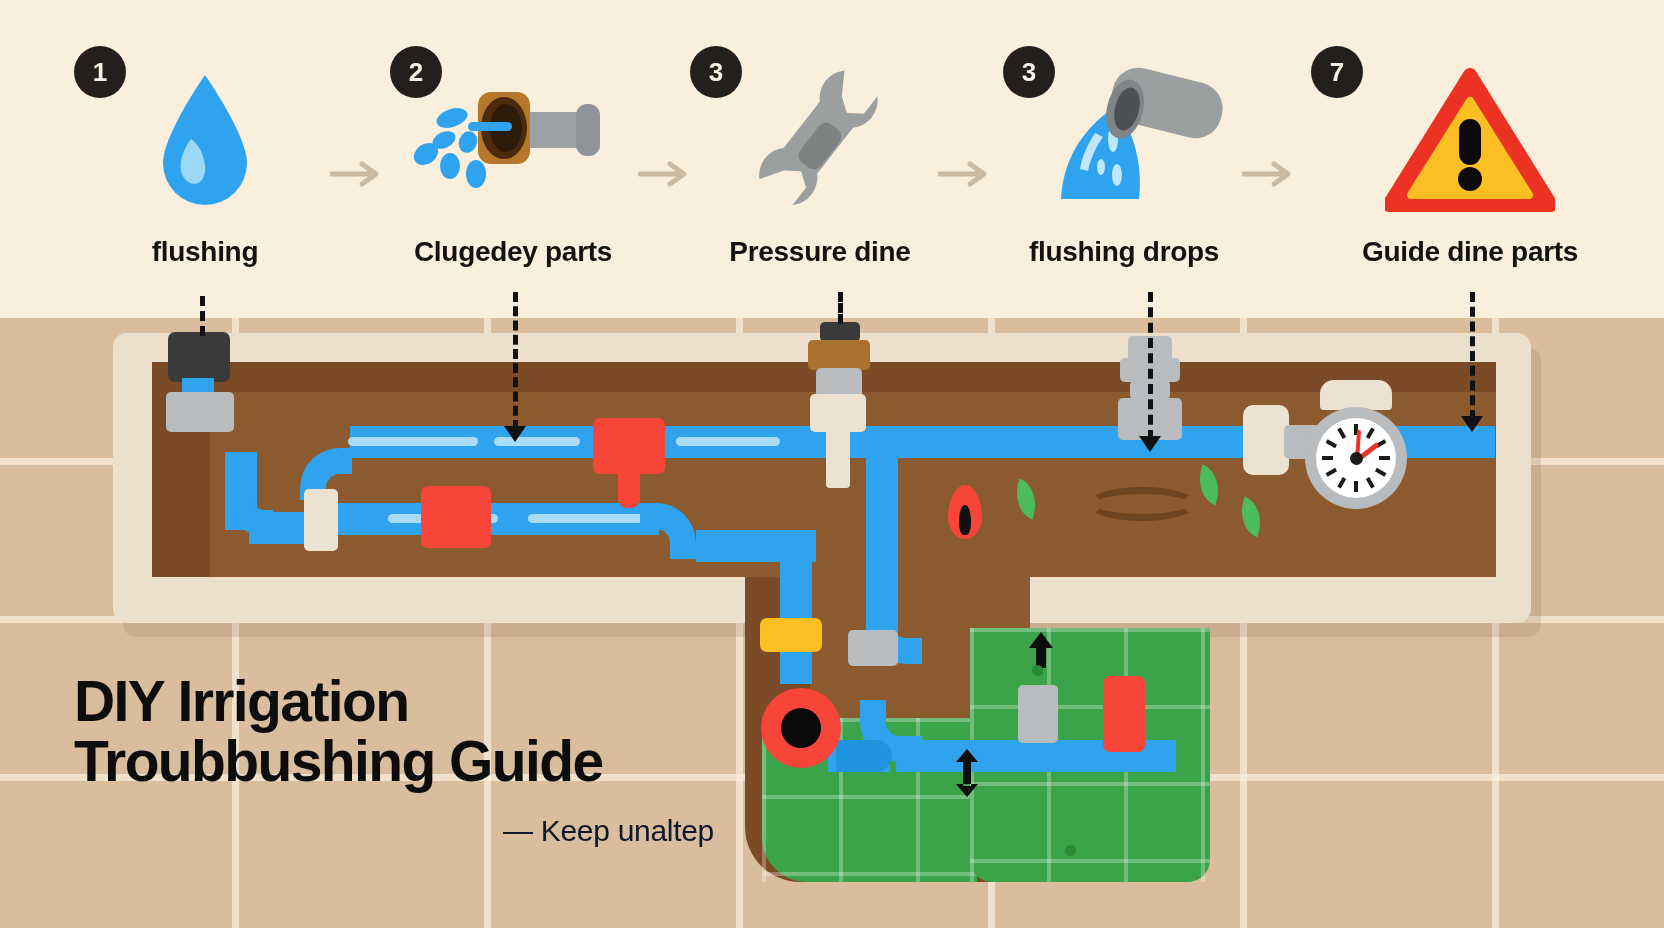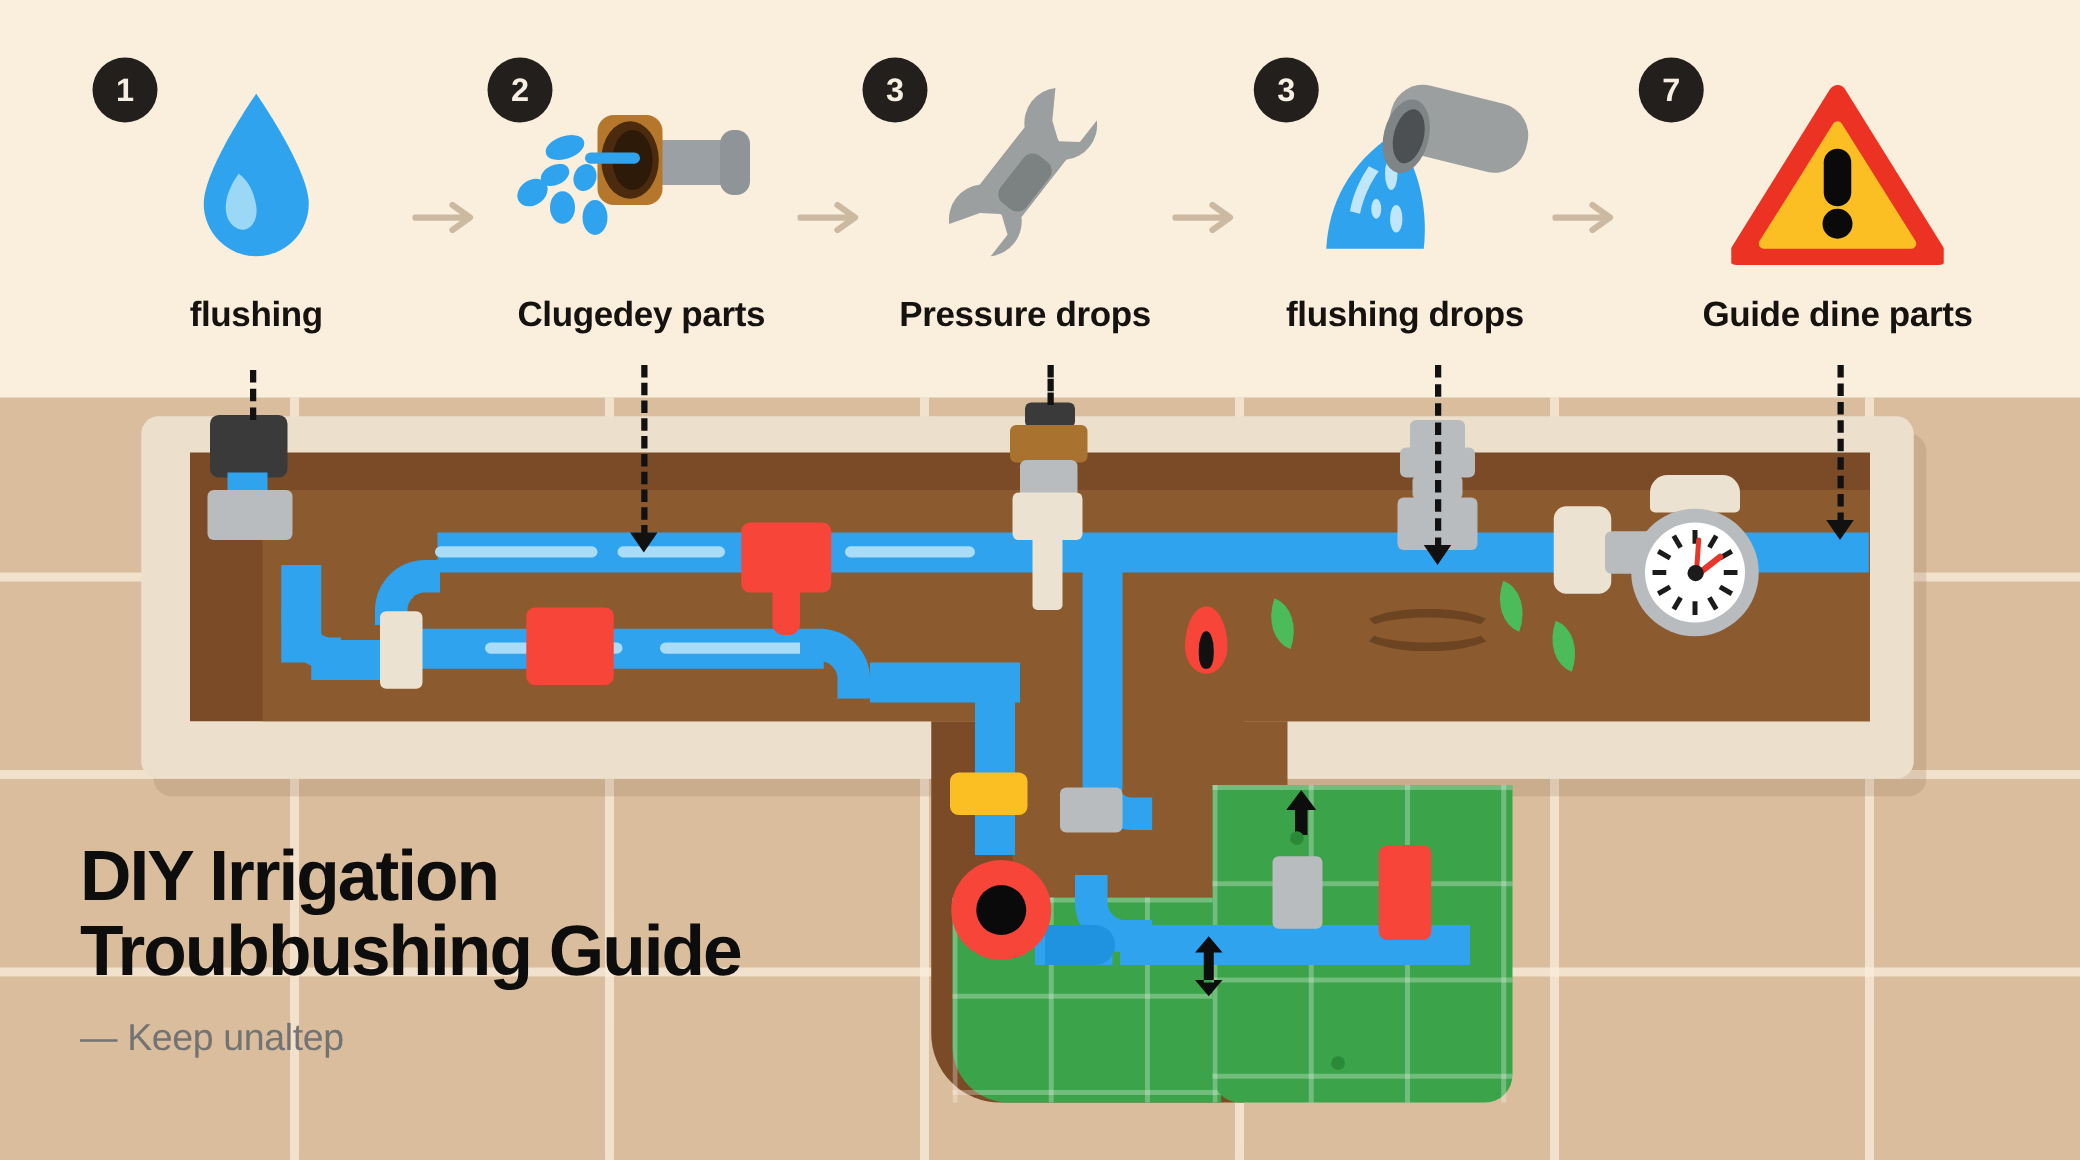--- a/index.html
+++ b/index.html
@@ -108,24 +108,24 @@
   .flame-in{ position:absolute; left:11px; top:20px; width:12px; height:30px;
           background:#111; border-radius:50% 50% 40% 40%; }
 
   .sprink-out { position:absolute; left:761px; top:688px; width:80px; height:80px;
           border-radius:50%; background:#f8453a; }
   .sprink-in  { position:absolute; left:781px; top:708px; width:40px; height:40px;
           border-radius:50%; background:#0a0a0a; }
   .dot-g { position:absolute; width:11px; height:11px; border-radius:50%; background:#2b8a38; }
 
   
-  .titlewrap { position:absolute; left:64px; top:672px; width:640px; }
+  .titlewrap { position:absolute; left:74px; top:672px; width:640px; }
   .title { font-size:57px; font-weight:800; line-height:1.05; color:#0d0d0d;
            letter-spacing:-1.6px; }
-  .subtitle { margin-top:22px; font-size:30px; color:#737373; letter-spacing:-.3px; }
+  .subtitle { margin-top:22px; font-size:30px; color:#0f172a; letter-spacing:-.3px;text-align:right; }
 </style>
 </head>
 <body>
 
 <div class="stage">
 
   <div class="bg-top"></div>
   <div class="bg-tiles">
     <div class="tile-grid"></div>
   </div>
@@ -170,21 +170,21 @@
       <div class="badge">3</div>
       <div class="icon-box">
         <svg width="170" height="150" viewBox="0 0 170 150">
           <g fill="#9b9f9f" transform="rotate(38 85 75)">
             <path d="M62 6 a28 28 0 0 0 0 40 l0 58 a28 28 0 0 0 42 0 l0-58 a28 28 0 0 0 0-40 l0 22 l-14 10 l-14-10 Z"></path>
             <path d="M62 144 a28 28 0 0 1 0-40 l0-58 a28 28 0 0 1 42 0 l0 58 a28 28 0 0 1 0 40 l0-22 l-14-10 l-14 10 Z"></path>
           </g>
           <rect x="72" y="58" width="26" height="48" rx="9" fill="#7c8181" transform="rotate(38 85 82)"></rect>
         </svg>
       </div>
-      <div class="step-label">Pressure drops</div>
+      <div class="step-label">Pressure dine</div>
     </div>
 
     <div class="step s4">
       <div class="badge">3</div>
       <div class="icon-box">
         <svg width="210" height="145" viewBox="0 0 210 145">
           <path d="M96 40 C60 64 44 96 42 132 l78 0 C124 96 114 62 96 40Z" fill="#2fa3ee"></path>
           <g fill="#bfe6fa">
             <path d="M76 66 C68 78 63 90 61 102 l8 2 C72 90 78 78 84 70Z"></path>
             <ellipse cx="94" cy="72" rx="5" ry="13"></ellipse>

